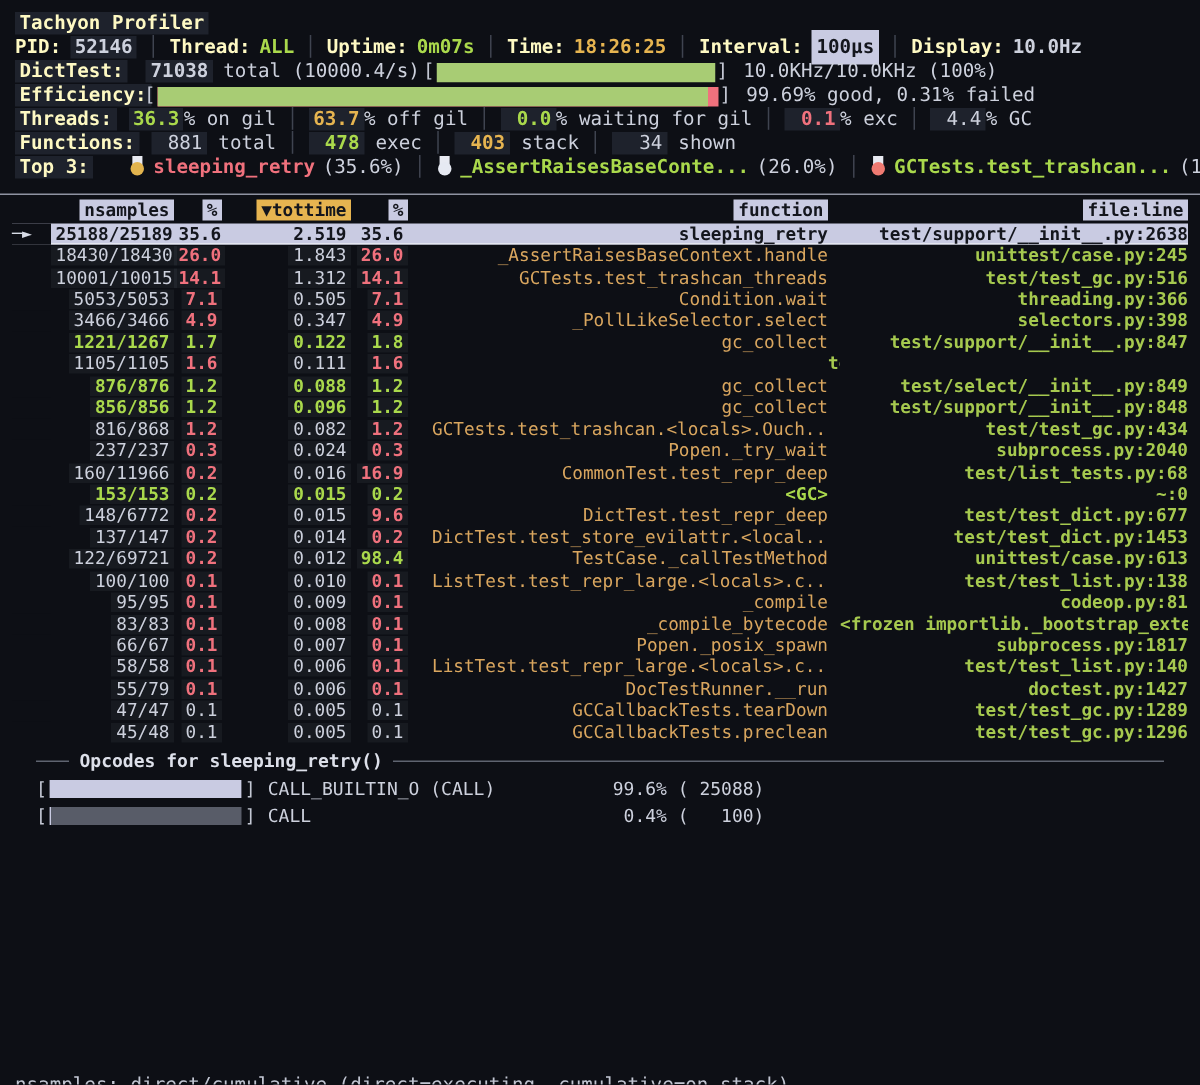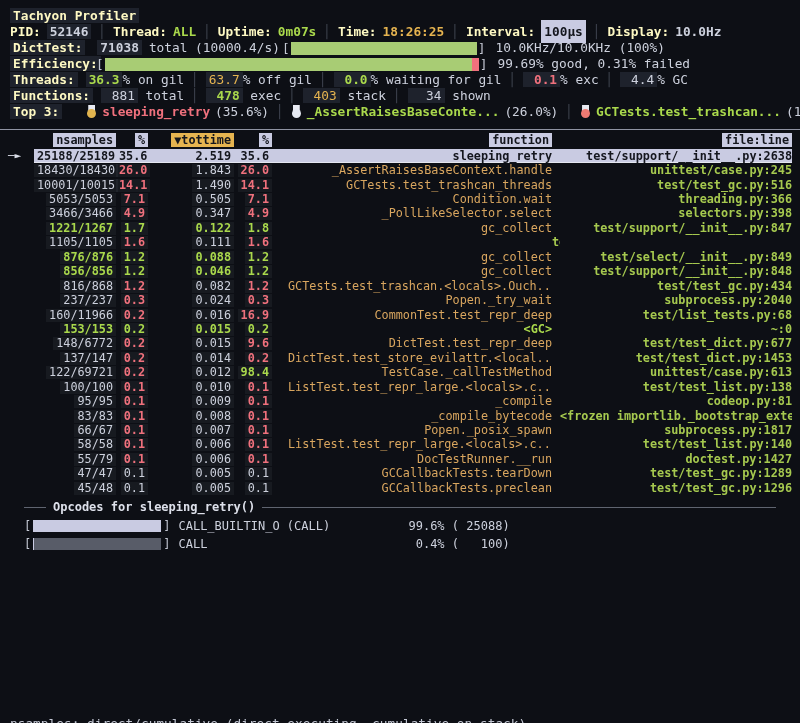--- a/index.html
+++ b/index.html
@@ -10,21 +10,21 @@
 *{margin:0;padding:0;box-sizing:border-box}
 html,body{width:800px;height:723px}
 body{background:var(--bg);color:var(--fg);font-family:"DejaVu Sans Mono","DejaVu Sans",monospace;overflow:hidden;position:relative}
 .hdr{padding:8px 10px 0}
 .hline{height:16px;line-height:16px;font-size:12.8px;position:relative;white-space:nowrap}
 .lbl{font-weight:bold;color:#fef9c3}
 .chip{background:var(--chip);padding:0 3px}
 .chip-light{background:var(--hl);padding:4px 3px}
 .chip-light.dark, .chip-light{color:var(--dark)}
 .green{color:var(--green);font-weight:bold}
-.orange{color:var(--orange);font-weight:normal}
+.orange{color:var(--orange);font-weight:bold}
 .red{color:var(--red);font-weight:bold}
 .fg{color:var(--fg)}
 .dark{color:var(--dark)}
 .val{font-weight:bold;margin-left:6px}
 .pre{white-space:pre}
 .seg{display:inline}
 .seg+.seg::before{content:"│";color:var(--sep);margin:0 7px;font-weight:normal}
 .stat-items{margin-left:8px}
 .t3-items{margin-left:24px}
 .sval{margin-left:12px}
@@ -152,21 +152,21 @@
       <span class="cell r"><span class="vchip red">26.0</span></span>
       <span></span>
       <span class="cell l fncell func">_AssertRaisesBaseContext.handle</span>
       <span></span>
       <span class="cell l filecell">unittest/case.py:245</span>
     </div>
     <div class="trow">
       <span class="c0"></span>
       <span class="cell r"><span class="vchip fg">10001/10015</span></span>
       <span class="cell r"><span class="vchip red">14.1</span></span>
-      <span class="cell r"><span class="vchip fg">1.490</span></span>
+      <span class="cell r"><span class="vchip fg">1.312</span></span>
       <span class="cell r"><span class="vchip red">14.1</span></span>
       <span></span>
       <span class="cell l fncell func">GCTests.test_trashcan_threads</span>
       <span></span>
       <span class="cell l filecell">test/test_gc.py:516</span>
     </div>
     <div class="trow">
       <span class="c0"></span>
       <span class="cell r"><span class="vchip fg">5053/5053</span></span>
       <span class="cell r"><span class="vchip red">7.1</span></span>
@@ -217,21 +217,21 @@
       <span class="cell r"><span class="vchip green">1.2</span></span>
       <span></span>
       <span class="cell l fncell func">gc_collect</span>
       <span></span>
       <span class="cell l filecell">test/select/__init__.py:849</span>
     </div>
     <div class="trow">
       <span class="c0"></span>
       <span class="cell r"><span class="vchip green">856/856</span></span>
       <span class="cell r"><span class="vchip green">1.2</span></span>
-      <span class="cell r"><span class="vchip green">0.046</span></span>
+      <span class="cell r"><span class="vchip green">0.096</span></span>
       <span class="cell r"><span class="vchip green">1.2</span></span>
       <span></span>
       <span class="cell l fncell func">gc_collect</span>
       <span></span>
       <span class="cell l filecell">test/support/__init__.py:848</span>
     </div>
     <div class="trow">
       <span class="c0"></span>
       <span class="cell r"><span class="vchip fg">816/868</span></span>
       <span class="cell r"><span class="vchip red">1.2</span></span>

